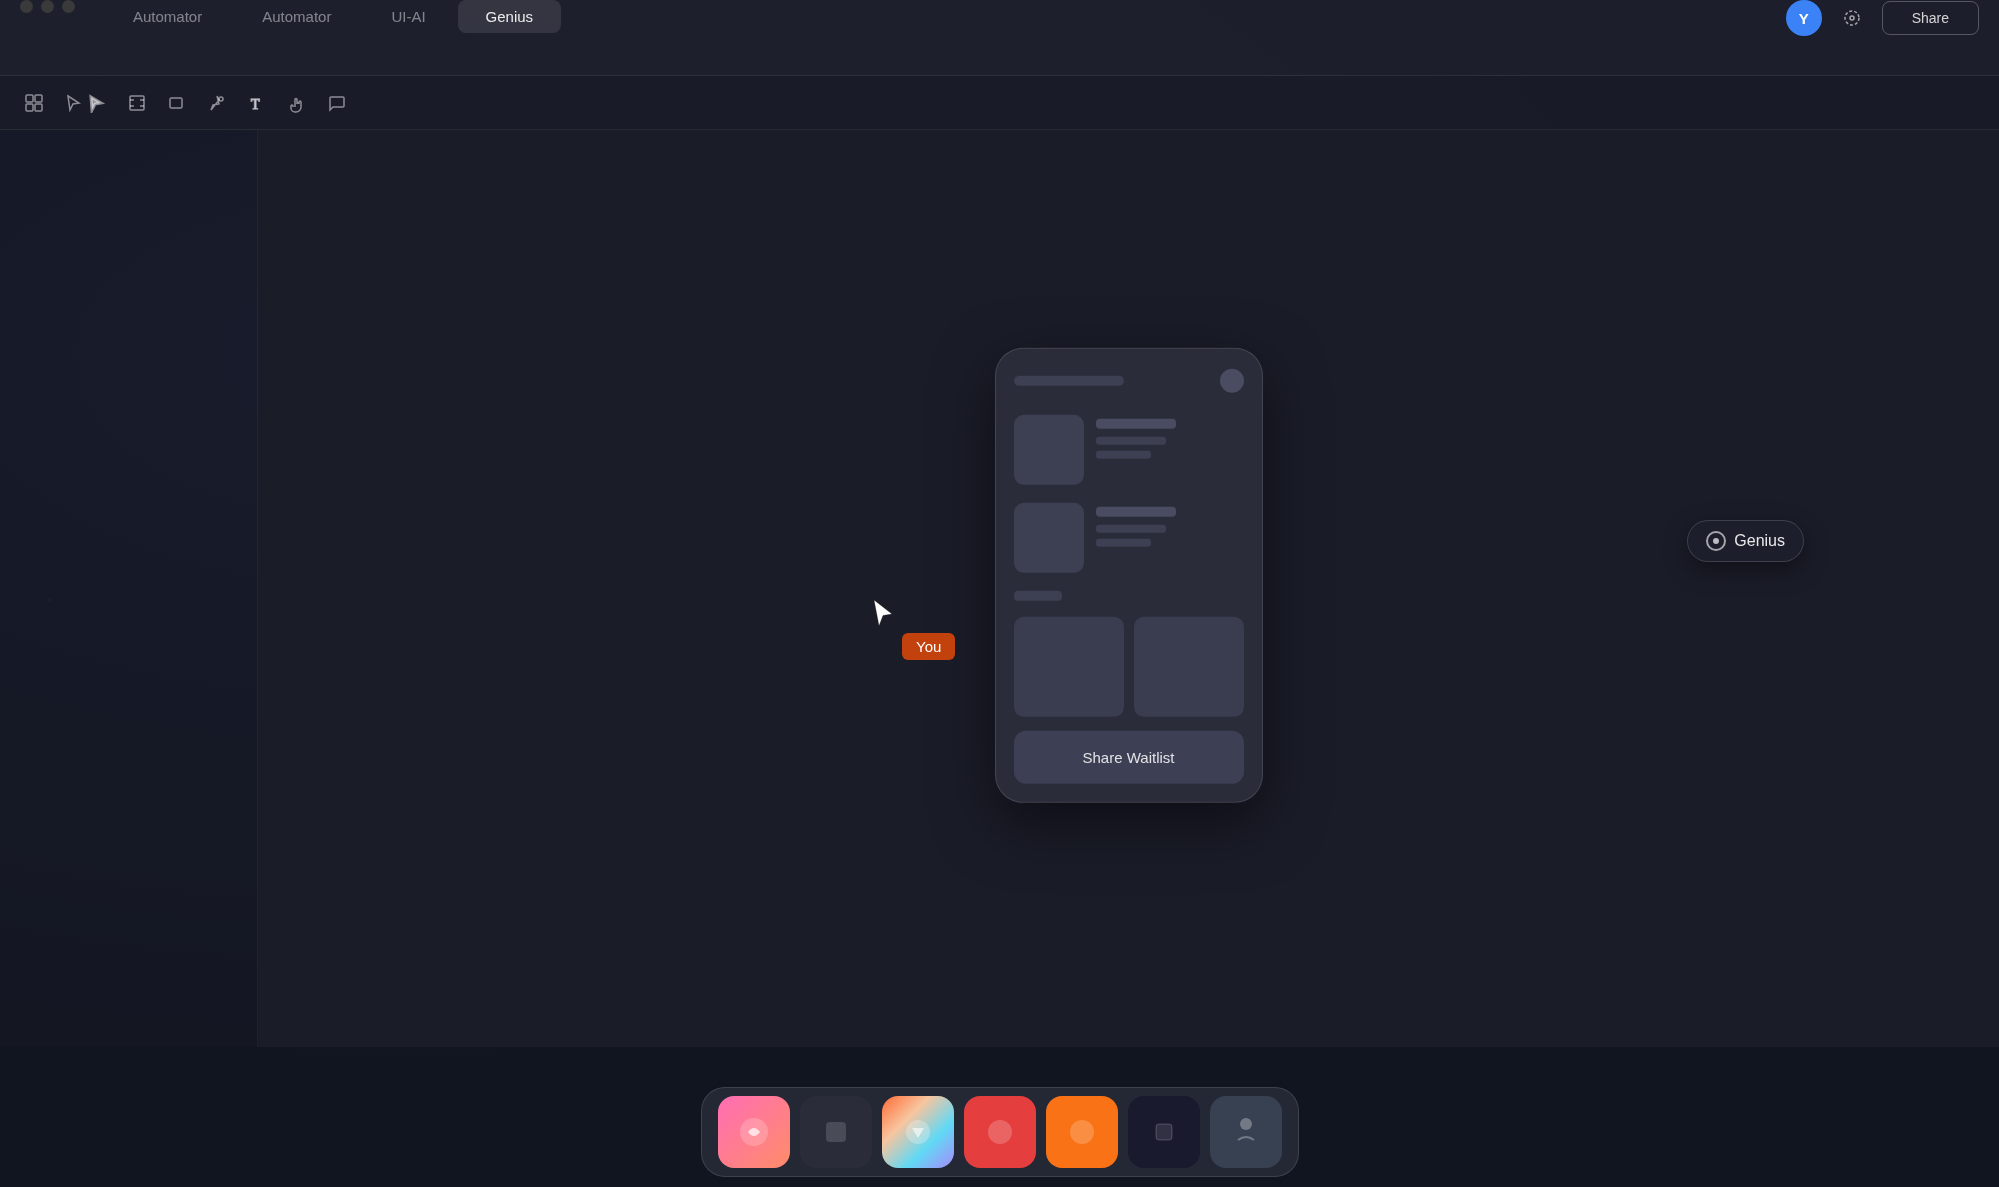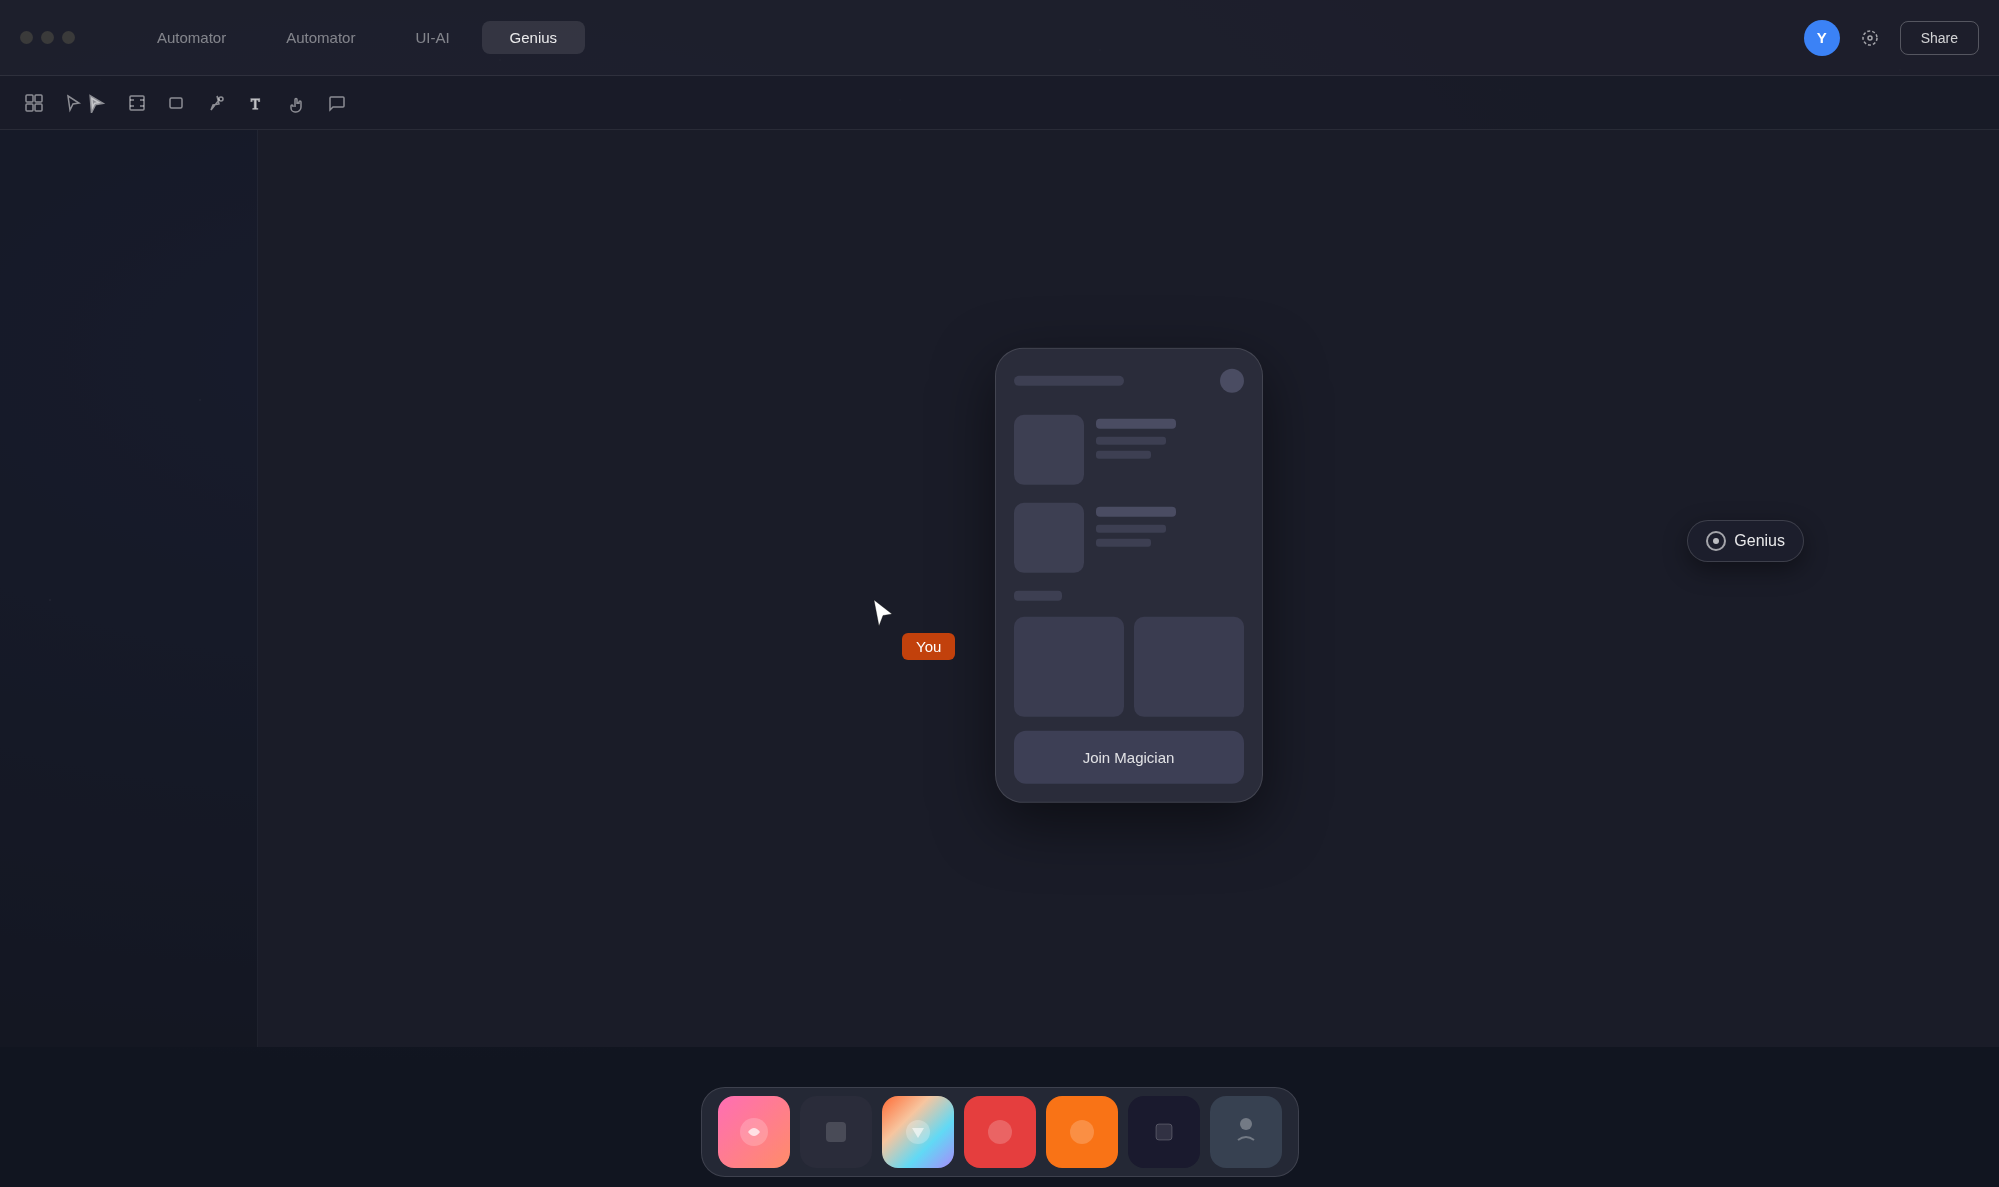--- a/index.html
+++ b/index.html
@@ -46,24 +46,23 @@
     
     .title-bar {
       position: absolute;
       top: 0;
       left: 0;
       right: 0;
       height: 76px;
       background: rgba(30, 32, 45, 0.92);
       border-bottom: 1px solid rgba(255,255,255,0.08);
       display: flex;
-      align-items: center;
+      align-items: flex-start;
       padding: 0 20px;
       z-index: 10;
-      gap: 24px;
     }
 
     .window-controls {
       display: flex;
       gap: 8px;
       margin-right: 30px;
     }
 
     .window-btn {
       width: 13px;
@@ -120,21 +119,21 @@
       height: 36px;
       border-radius: 50%;
       display: flex;
       align-items: center;
       justify-content: center;
       color: rgba(255,255,255,0.6);
       font-size: 16px;
     }
 
     .share-btn {
-      padding: 8px 20px;
+      padding: 8px 29px;
       border: 1px solid rgba(255,255,255,0.25);
       border-radius: 8px;
       color: rgba(255,255,255,0.8);
       font-size: 14px;
       background: transparent;
       cursor: pointer;
     }
 
     
     .toolbar {
@@ -510,21 +509,21 @@
       </div>
     </div>
 
     <div class="section-tag"></div>
 
     <div class="grid-section">
       <div class="grid-item"></div>
       <div class="grid-item"></div>
     </div>
 
-    <div class="cta-btn">Join Magician</div>
+    <div class="cta-btn">Share Waitlist</div>
   </div>
 
   <div class="genius-tooltip">
     <div class="genius-dot">
       <div class="genius-dot-inner"></div>
     </div>
     <span class="genius-label">Genius</span>
   </div>
 
   <div class="cursor" style="left: 612px; top: 468px;">

